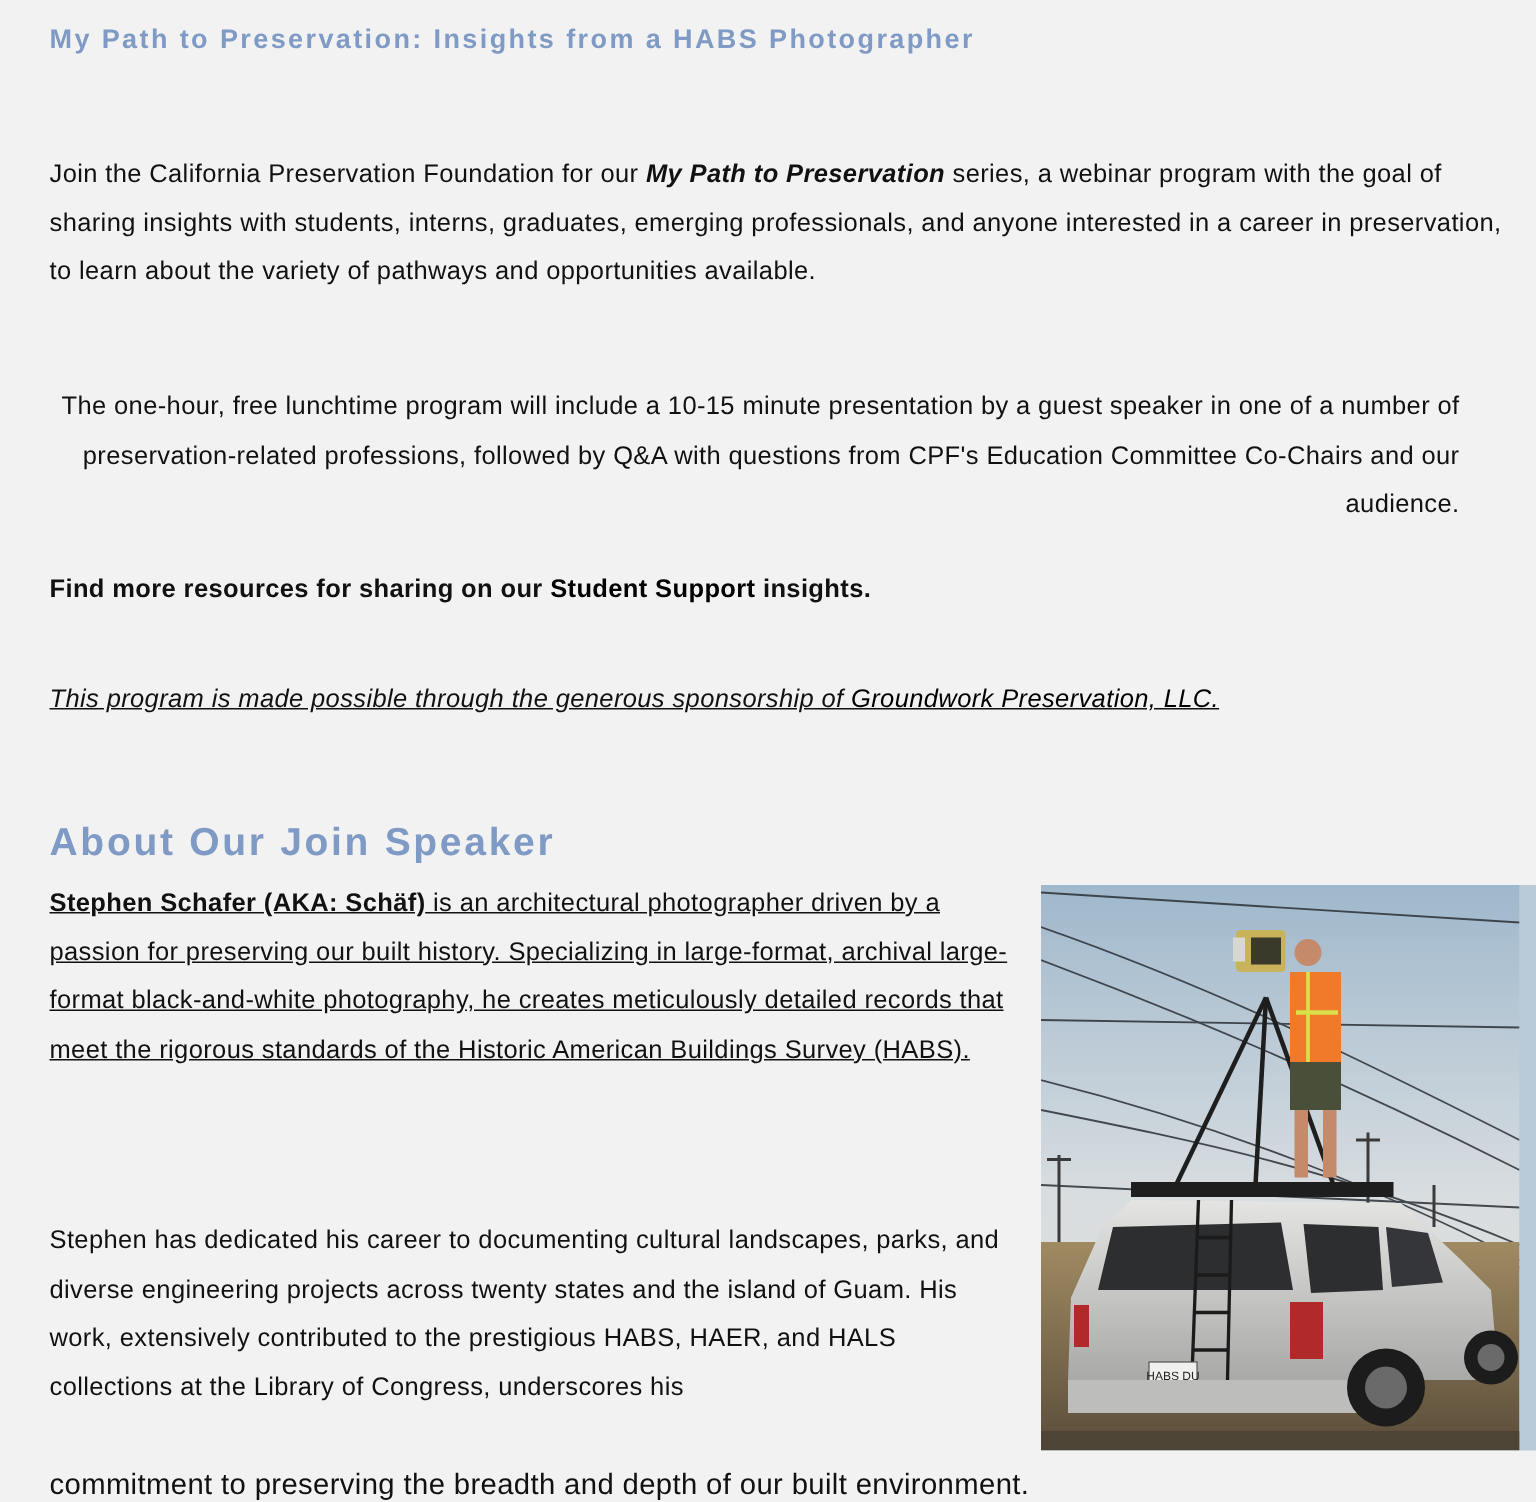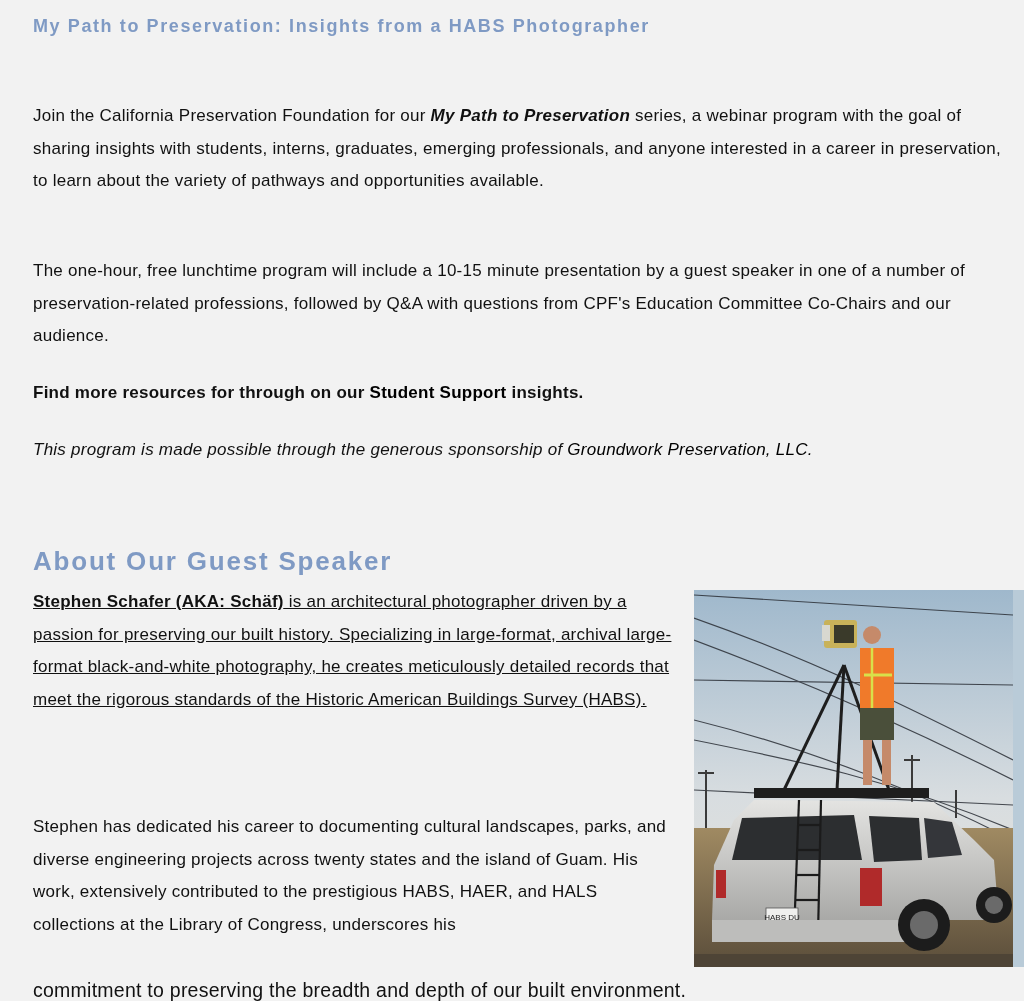--- a/index.html
+++ b/index.html
@@ -35,23 +35,23 @@
   p.para {
     position: absolute;
     left: 0;
     margin: 0;
     font-size: 17px;
     line-height: 32.6px;
     letter-spacing: 0.25px;
     color: #111111;
   }
   .p1 { top: 100px; width: 985px; }
-  .p2 { top: 255px; width: 940px; }
+  .p2 { top: 255px; width: 940px; text-align: right; }
   .p3 { top: 377px; width: 940px; font-weight: bold; }
-  .p4 { top: 434px; width: 975px; font-style: italic; }
+  .p4 { top: 450px; width: 975px; font-style: italic; text-decoration: underline; }
   a.link {
     color: #000000;
     text-decoration: none;
   }
   h2.section-title {
     position: absolute;
     left: 0;
     top: 546px;
     margin: 0;
     font-size: 26px;
@@ -87,25 +87,25 @@
 <body>
 
 <div class="page">
 
   <h1 class="page-title">My Path to Preservation: Insights from a HABS Photographer</h1>
 
   <p class="para p1"><span>Join the California Preservation Foundation for our </span><strong><em>My Path to Preservation</em></strong><span> series, a webinar program with the goal of sharing insights with students, interns, graduates, emerging professionals, and anyone interested in a career in preservation, to learn about the variety of pathways and opportunities available.</span></p>
 
   <p class="para p2">The one-hour, free lunchtime program will include a 10-15 minute presentation by a guest speaker in one of a number of preservation-related professions, followed by Q&amp;A with questions from CPF's Education Committee Co-Chairs and our audience.</p>
 
-  <p class="para p3"><span>Find more resources for through on our </span><a class="link" href="#">Student Support</a><span> insights.</span></p>
+  <p class="para p3"><span>Find more resources for sharing on our </span><a class="link" href="#">Student Support</a><span> insights.</span></p>
 
   <p class="para p4"><span>This program is made possible through the generous sponsorship of </span><a class="link" href="#">Groundwork Preservation, LLC.</a></p>
 
-  <h2 class="section-title">About Our Guest Speaker</h2>
+  <h2 class="section-title">About Our Join Speaker</h2>
 
   <p class="para bio1"><strong>Stephen Schafer (AKA: Schäf)</strong><span> is an architectural photographer driven by a passion for preserving our built history. Specializing in large-format, archival large-format black-and-white photography, he creates meticulously detailed records that meet the rigorous standards of the Historic American Buildings Survey (HABS).</span></p>
 
   <p class="para bio2">Stephen has dedicated his career to documenting cultural landscapes, parks, and diverse engineering projects across twenty states and the island of Guam. His work, extensively contributed to the prestigious HABS, HAER, and HALS collections at the Library of Congress, underscores his</p>
   <p class="bio-last" style="top:974px;">commitment to preserving the breadth and depth of our built environment.</p>
 </div>
 
 <div class="photo" title="Photographer standing on the roof of a silver SUV with a large-format camera on a tripod, under power lines">
   <svg width="319" height="377" viewBox="0 0 319 377" xmlns="http://www.w3.org/2000/svg">
     <defs>

